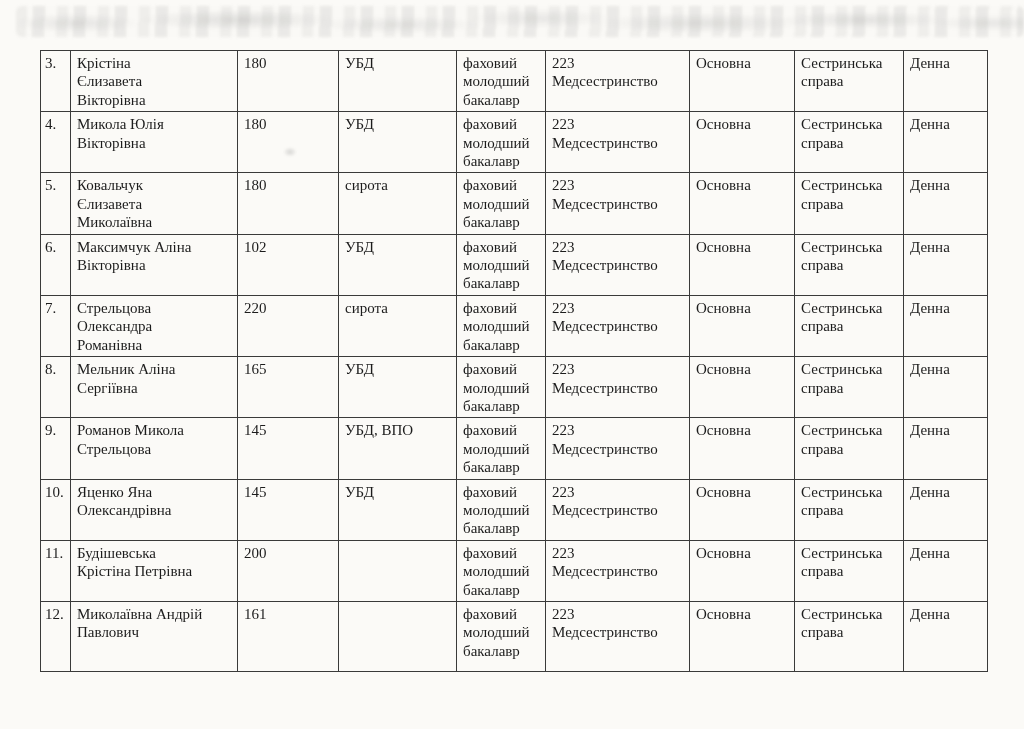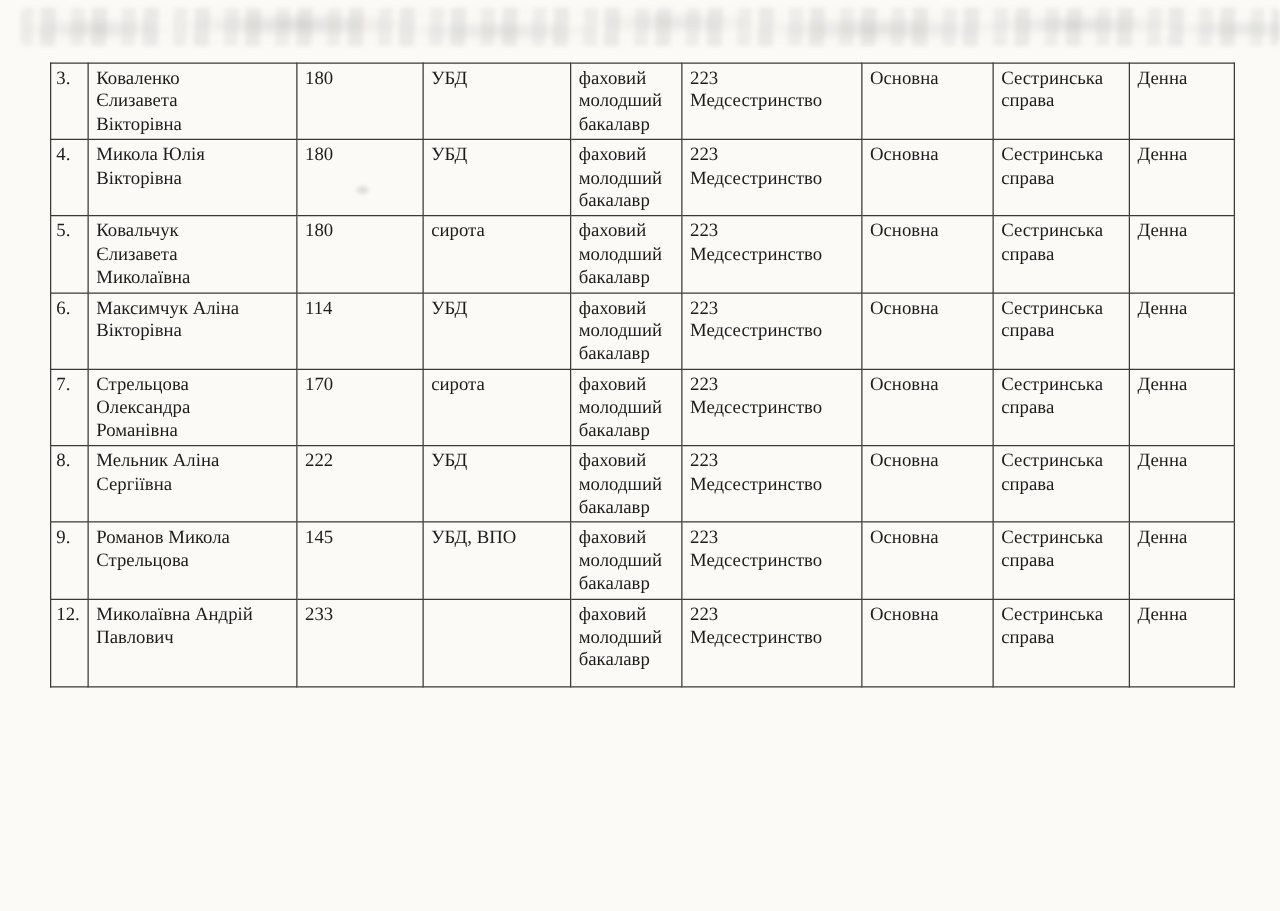--- a/index.html
+++ b/index.html
@@ -73,21 +73,21 @@
     <col style="width:118px">
     <col style="width:89px">
     <col style="width:144px">
     <col style="width:105px">
     <col style="width:109px">
     <col style="width:84px">
   </colgroup>
   <tbody>
       <tr>
     <td class="c-num">3.</td>
-    <td>Коваленко
+    <td>Крістіна
 Єлизавета
 Вікторівна</td>
     <td>180</td>
     <td>УБД</td>
     <td>фаховий
 молодший
 бакалавр</td>
     <td>223
 Медсестринство</td>
     <td>Основна</td>
@@ -125,54 +125,54 @@
 Медсестринство</td>
     <td>Основна</td>
     <td>Сестринська
 справа</td>
     <td>Денна</td>
   </tr>
       <tr>
     <td class="c-num">6.</td>
     <td>Максимчук Аліна
 Вікторівна</td>
-    <td>114</td>
+    <td>102</td>
     <td>УБД</td>
     <td>фаховий
 молодший
 бакалавр</td>
     <td>223
 Медсестринство</td>
     <td>Основна</td>
     <td>Сестринська
 справа</td>
     <td>Денна</td>
   </tr>
       <tr>
     <td class="c-num">7.</td>
     <td>Стрельцова
 Олександра
 Романівна</td>
-    <td>170</td>
+    <td>220</td>
     <td>сирота</td>
     <td>фаховий
 молодший
 бакалавр</td>
     <td>223
 Медсестринство</td>
     <td>Основна</td>
     <td>Сестринська
 справа</td>
     <td>Денна</td>
   </tr>
       <tr>
     <td class="c-num">8.</td>
     <td>Мельник Аліна
 Сергіївна</td>
-    <td>222</td>
+    <td>165</td>
     <td>УБД</td>
     <td>фаховий
 молодший
 бакалавр</td>
     <td>223
 Медсестринство</td>
     <td>Основна</td>
     <td>Сестринська
 справа</td>
     <td>Денна</td>
@@ -187,24 +187,56 @@
 молодший
 бакалавр</td>
     <td>223
 Медсестринство</td>
     <td>Основна</td>
     <td>Сестринська
 справа</td>
     <td>Денна</td>
   </tr>
       <tr>
+    <td class="c-num">10.</td>
+    <td>Яценко Яна
+Олександрівна</td>
+    <td>145</td>
+    <td>УБД</td>
+    <td>фаховий
+молодший
+бакалавр</td>
+    <td>223
+Медсестринство</td>
+    <td>Основна</td>
+    <td>Сестринська
+справа</td>
+    <td>Денна</td>
+  </tr>
+      <tr>
+    <td class="c-num">11.</td>
+    <td>Будішевська
+Крістіна Петрівна</td>
+    <td>200</td>
+    <td></td>
+    <td>фаховий
+молодший
+бакалавр</td>
+    <td>223
+Медсестринство</td>
+    <td>Основна</td>
+    <td>Сестринська
+справа</td>
+    <td>Денна</td>
+  </tr>
+      <tr>
     <td class="c-num">12.</td>
     <td>Миколаївна Андрій
 Павлович</td>
-    <td>233</td>
+    <td>161</td>
     <td></td>
     <td>фаховий
 молодший
 бакалавр</td>
     <td>223
 Медсестринство</td>
     <td>Основна</td>
     <td>Сестринська
 справа</td>
     <td>Денна</td>

